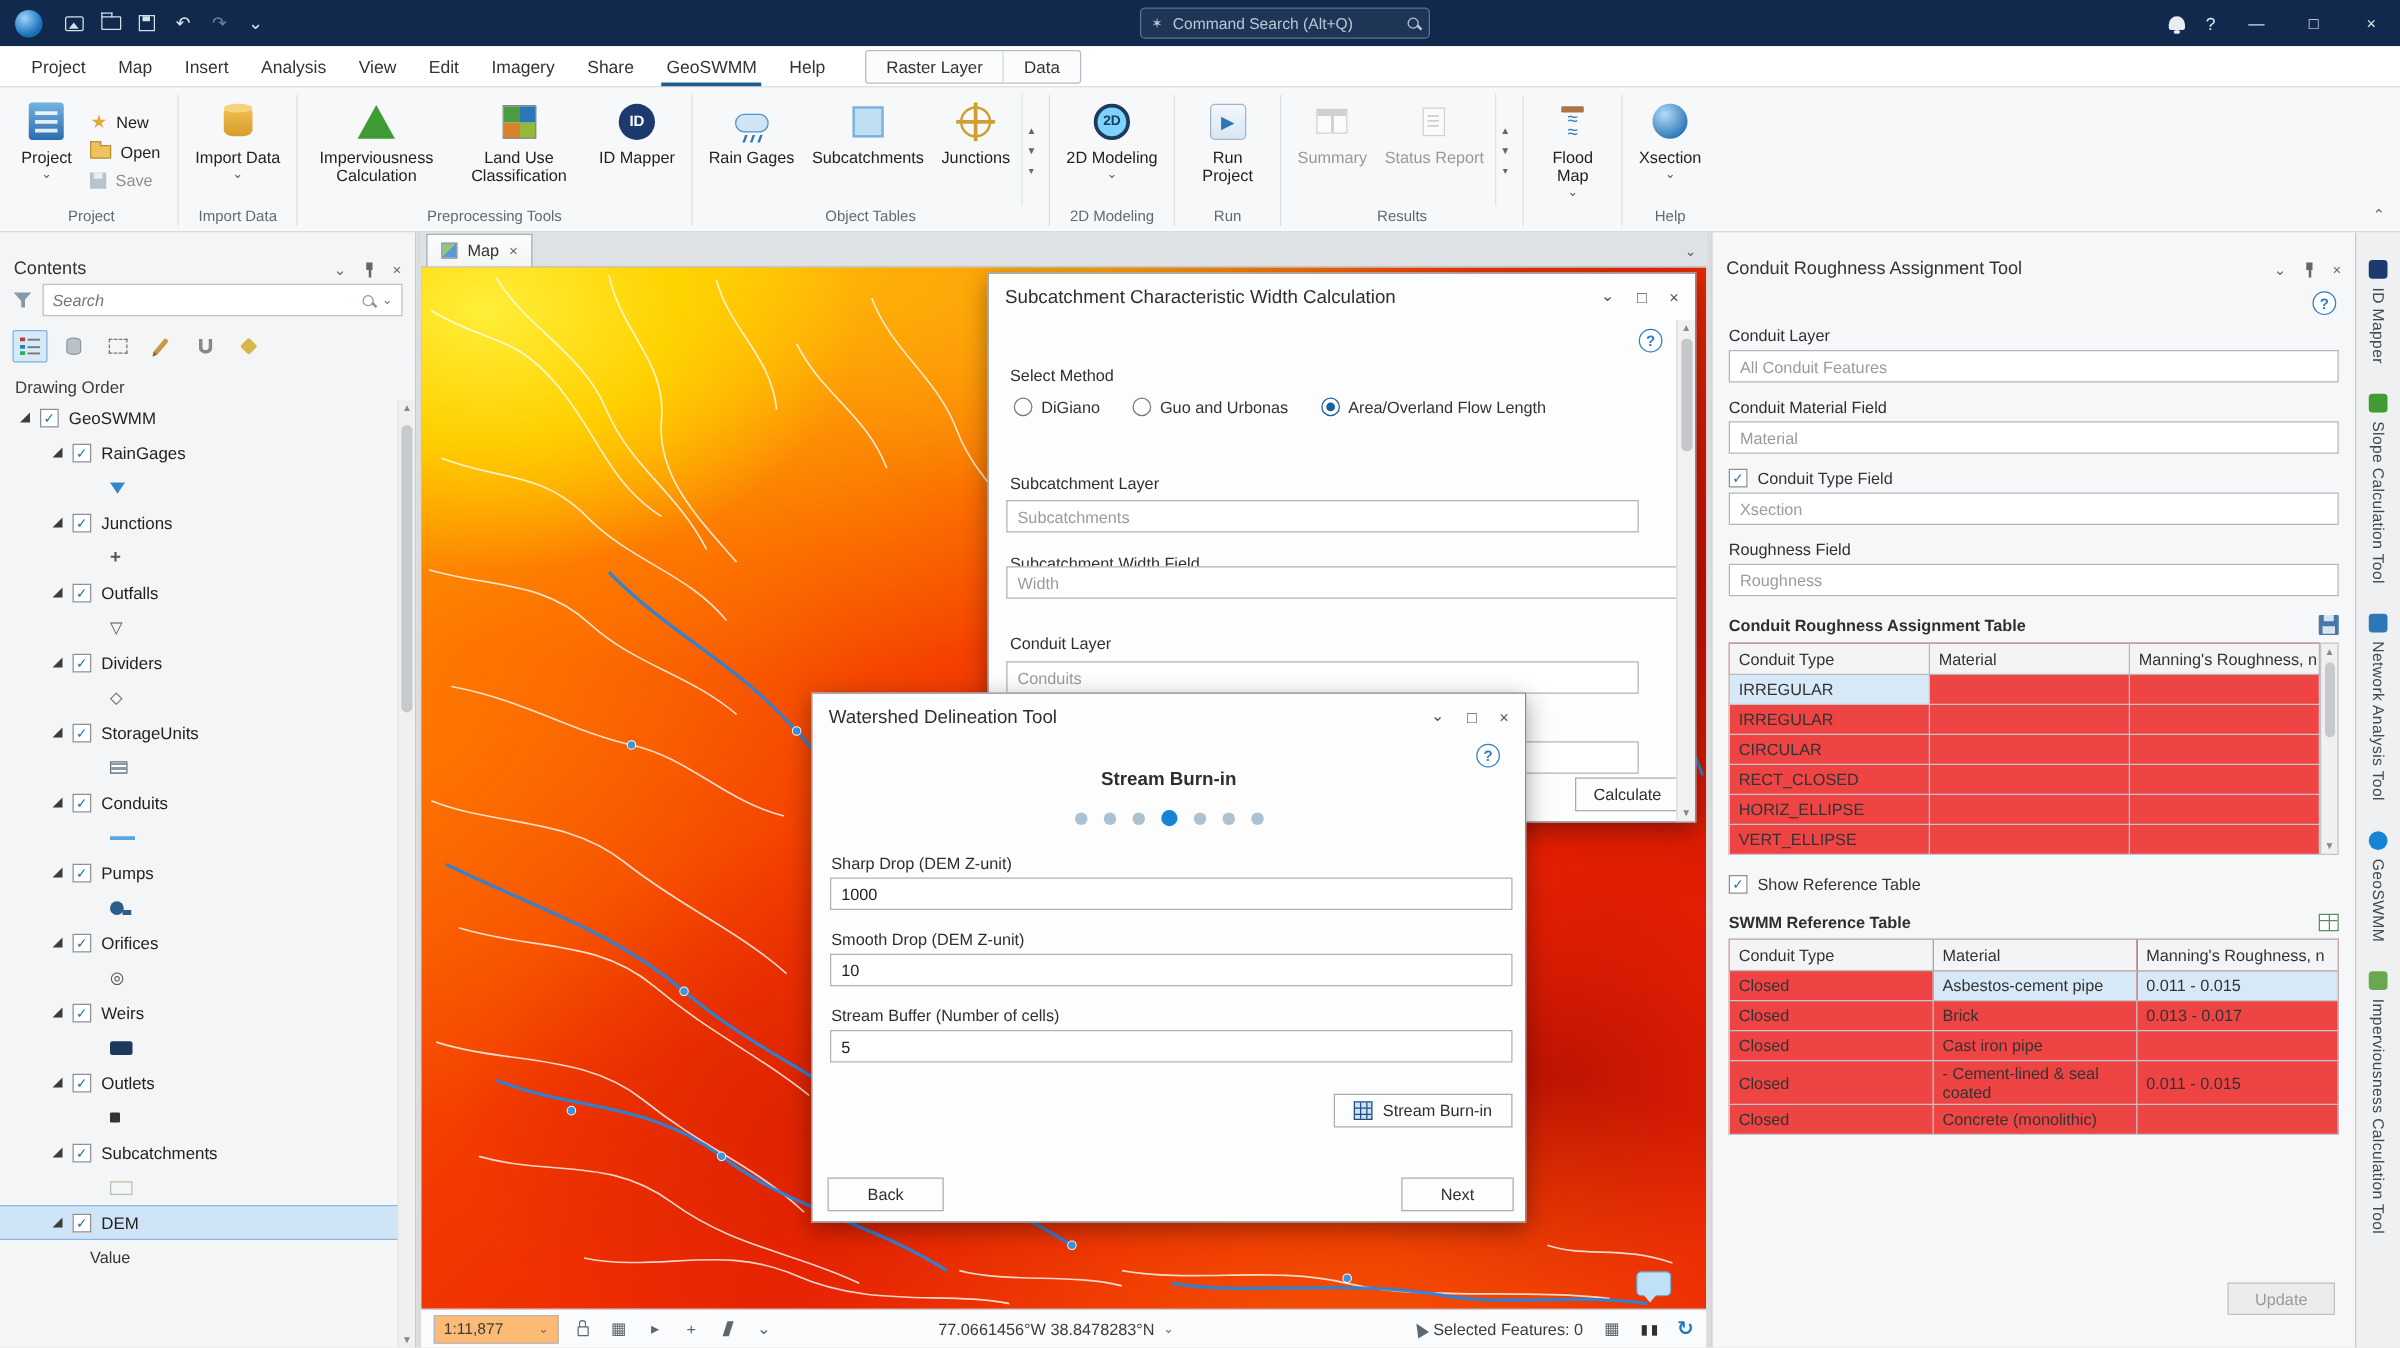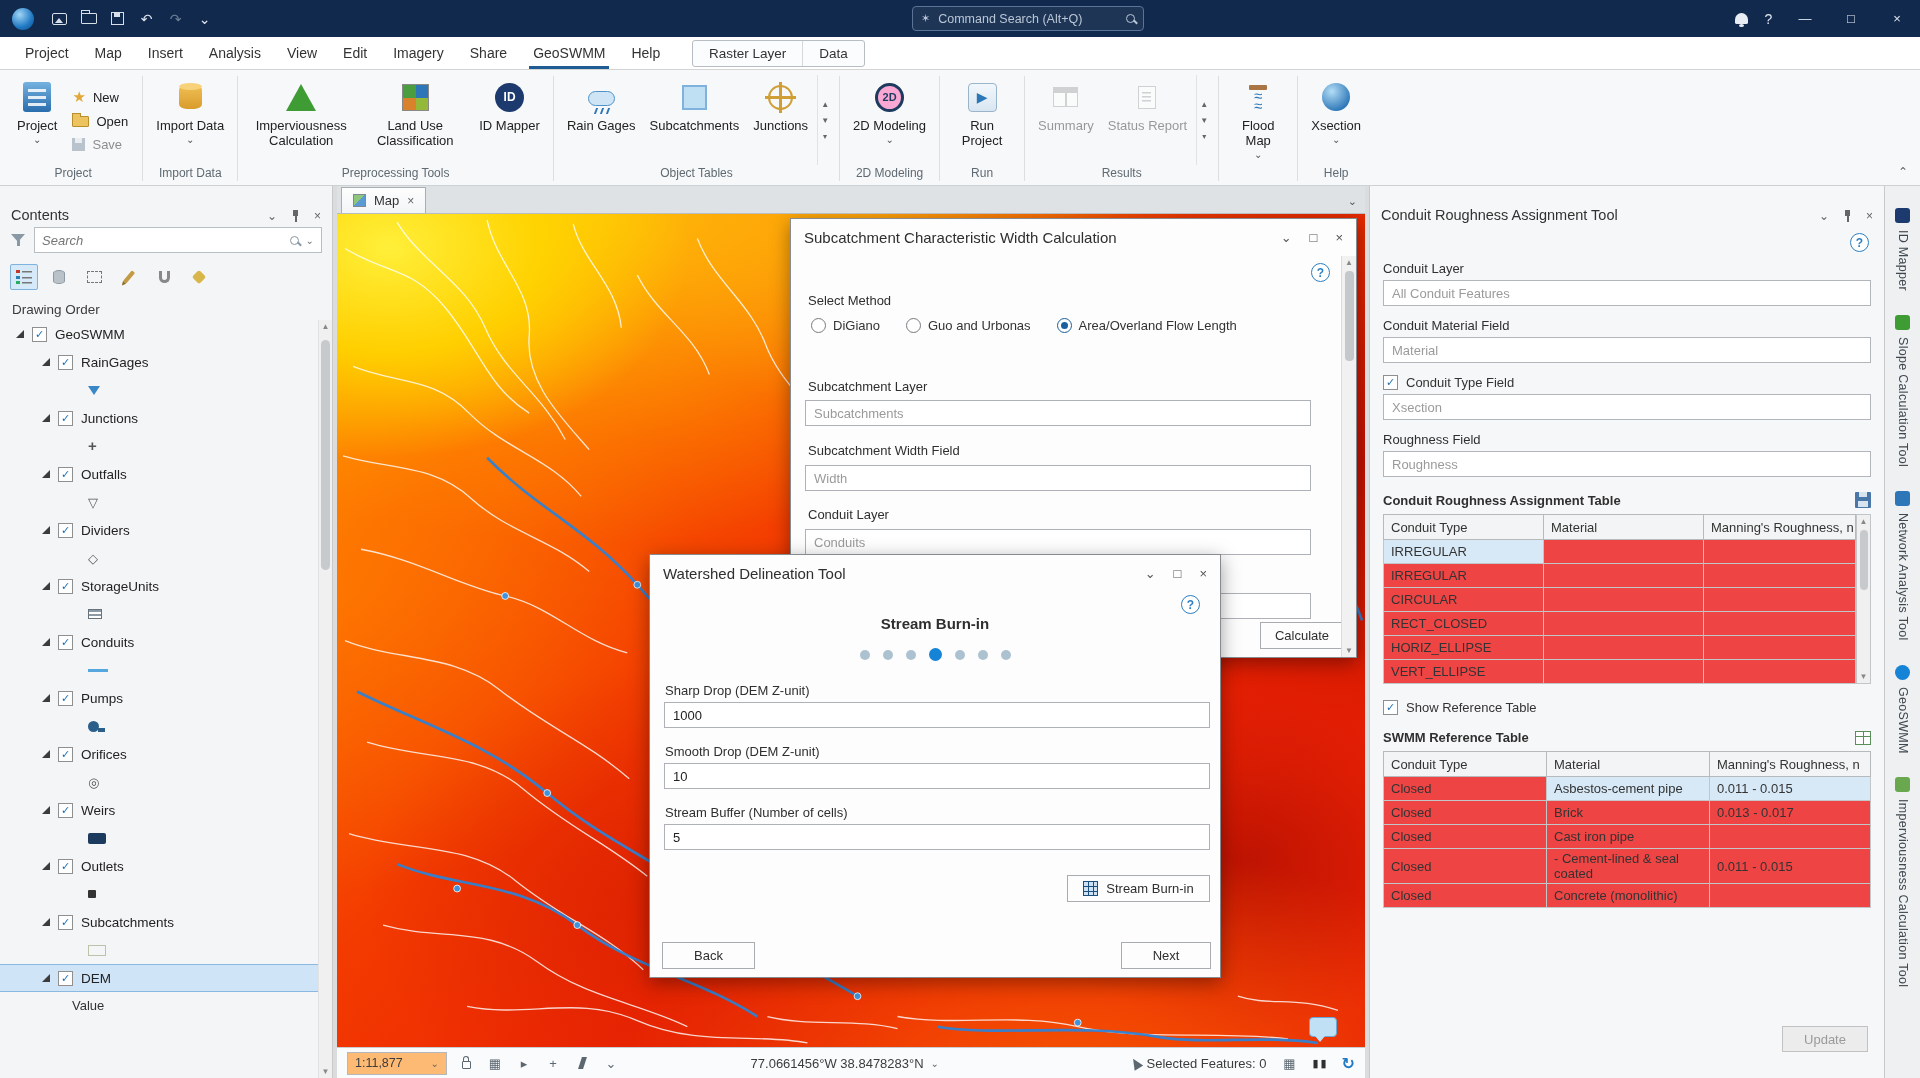--- a/index.html
+++ b/index.html
@@ -65,21 +65,21 @@
 .ic-import::before{content:"";position:absolute;top:-2px;left:0;right:0;height:7px;background:#f7d27a;border-radius:50%}
 .ic-imp{width:0;height:0;border-left:15px solid transparent;border-right:15px solid transparent;border-bottom:27px solid #3f9c35;position:relative}
 .ic-land{width:27px;height:27px;border:1px solid #888;background:linear-gradient(#4a9e3f,#4a9e3f) 0 0/13px 13px,linear-gradient(#2d77b8,#2d77b8) 13px 0/13px 13px,linear-gradient(#d9822b,#d9822b) 0 13px/13px 13px,linear-gradient(#93b83a,#93b83a) 13px 13px/13px 13px;background-repeat:no-repeat}
 .ic-id{width:29px;height:29px;border-radius:50%;background:#1d3a6e;color:#fff;font-weight:bold;font-size:12px;display:flex;align-items:center;justify-content:center}
 .ic-rain{width:27px;height:15px;background:#cfe4f5;border:1.5px solid #4f93c9;border-radius:9px;position:relative;margin-top:2px}
 .ic-rain::after{content:"";position:absolute;left:6px;bottom:-9px;width:2px;height:6px;background:#2d77b8;box-shadow:6px 0 0 #2d77b8,12px 0 0 #2d77b8;transform:skewX(-20deg)}
 .ic-sub{width:25px;height:25px;background:#bfdff2;border:2px solid #7fb2dd}
 .ic-junc{width:25px;height:25px;border-radius:50%;border:2.5px solid #cf9f35;position:relative}
 .ic-junc::before{content:"";position:absolute;left:-5px;right:-5px;top:50%;height:3px;margin-top:-1.5px;background:#cf9f35}
 .ic-junc::after{content:"";position:absolute;top:-5px;bottom:-5px;left:50%;width:3px;margin-left:-1.5px;background:#cf9f35}
-.ic-2d{width:29px;height:29px;border-radius:50%;border:3px solid #1d3a5f;display:flex;align-items:center;justify-content:center;font-weight:bold;font-size:11px;color:#1d3a5f;background:#f9a8d4}
+.ic-2d{width:29px;height:29px;border-radius:50%;border:3px solid #1d3a5f;display:flex;align-items:center;justify-content:center;font-weight:bold;font-size:11px;color:#1d3a5f;background:#7dd3fc}
 .ic-run{width:29px;height:29px;border-radius:4px;background:linear-gradient(#f2f7fb,#d9e6f2);border:1px solid #9ab4c9;display:flex;align-items:center;justify-content:center;color:#2d77b8;font-size:14px}
 .ic-summary{width:25px;height:20px;border:1.5px solid #98a4ad;background:linear-gradient(#98a4ad 0 5px,rgba(0,0,0,0) 5px),linear-gradient(90deg,transparent 0 11px,#98a4ad 11px 13px,transparent 13px),#fff}
 .ic-doc{width:18px;height:23px;border:1.5px solid #98a4ad;background:linear-gradient(#98a4ad,#98a4ad) 3px 5px/9px 1.5px,linear-gradient(#98a4ad,#98a4ad) 3px 9px/9px 1.5px,linear-gradient(#98a4ad,#98a4ad) 3px 13px/9px 1.5px,#fff;background-repeat:no-repeat}
 .ic-plot{width:25px;height:20px;border-left:2px solid #98a4ad;border-bottom:2px solid #98a4ad;background:linear-gradient(45deg,transparent 46%,#98a4ad 46% 54%,transparent 54%)}
 .ic-flood{display:flex;flex-direction:column;align-items:center;gap:1px}
 .ic-flood .roof{width:18px;height:5px;background:#a97545;border-radius:1px}
 .ic-flood .wav{color:#2d77b8;font-size:15px;line-height:9px}
 .ic-res{width:28px;height:28px;border-radius:50%;background:radial-gradient(circle at 35% 30%,#b3ddf6,#2d77b8 75%)}
 
 
@@ -722,21 +722,21 @@
             <span class="radioitem">
                 <span class="radio sel"></span>
                 <span>Area/Overland Flow Length</span>
               </span>
           </div>
           <span class="fld-label" style="left:17px;top:160px">Subcatchment Layer</span>
           <div class="combo" style="left:14px;top:181px;width:506px">
               <span>Subcatchments</span>
             </div>
           <span class="fld-label" style="left:17px;top:224px">Subcatchment Width Field</span>
-          <div class="combo" style="left:14px;top:246px;width:506px">
+          <div class="combo" style="left:14px;top:234px;width:550px">
               <span>Width</span>
             </div>
           <span class="fld-label" style="left:17px;top:288px">Conduit Layer</span>
           <div class="combo" style="left:14px;top:310px;width:506px">
               <span>Conduits</span>
             </div>
           <div class="combo" style="left:14px;top:374px;width:506px"></div>
           <div class="btn" style="left:469px;top:403px;width:84px">
               <span>Calculate</span>
             </div>

